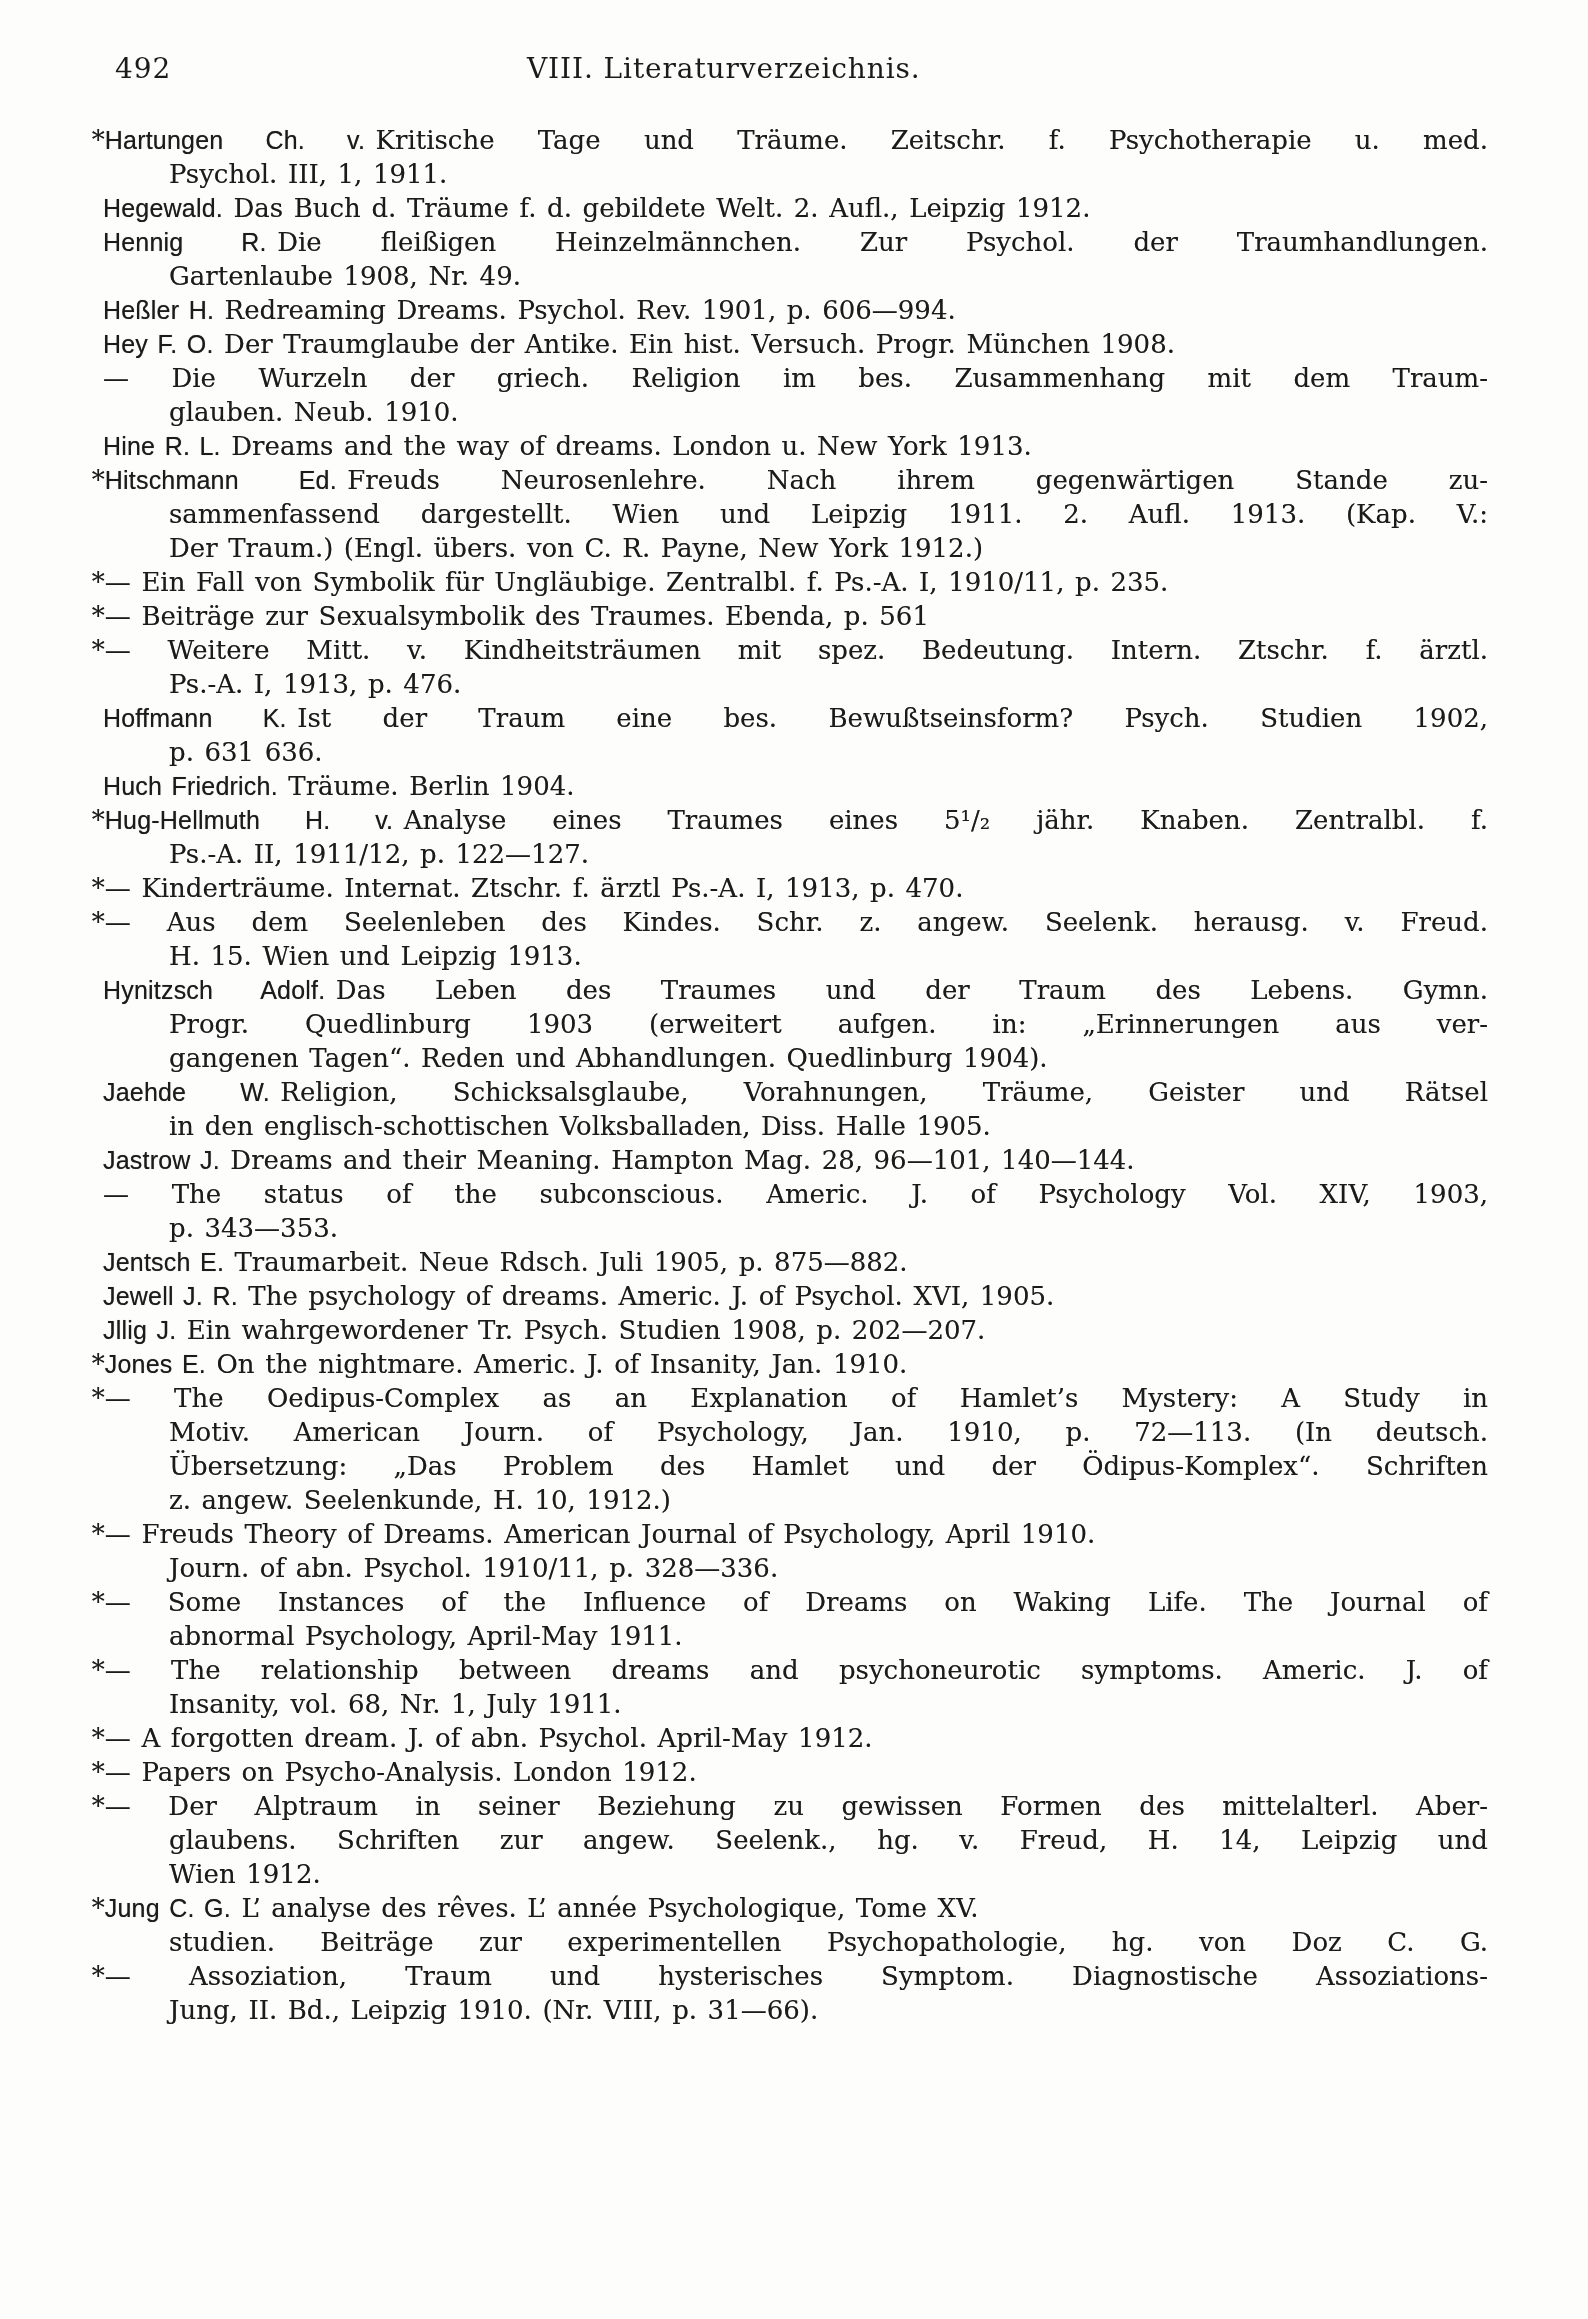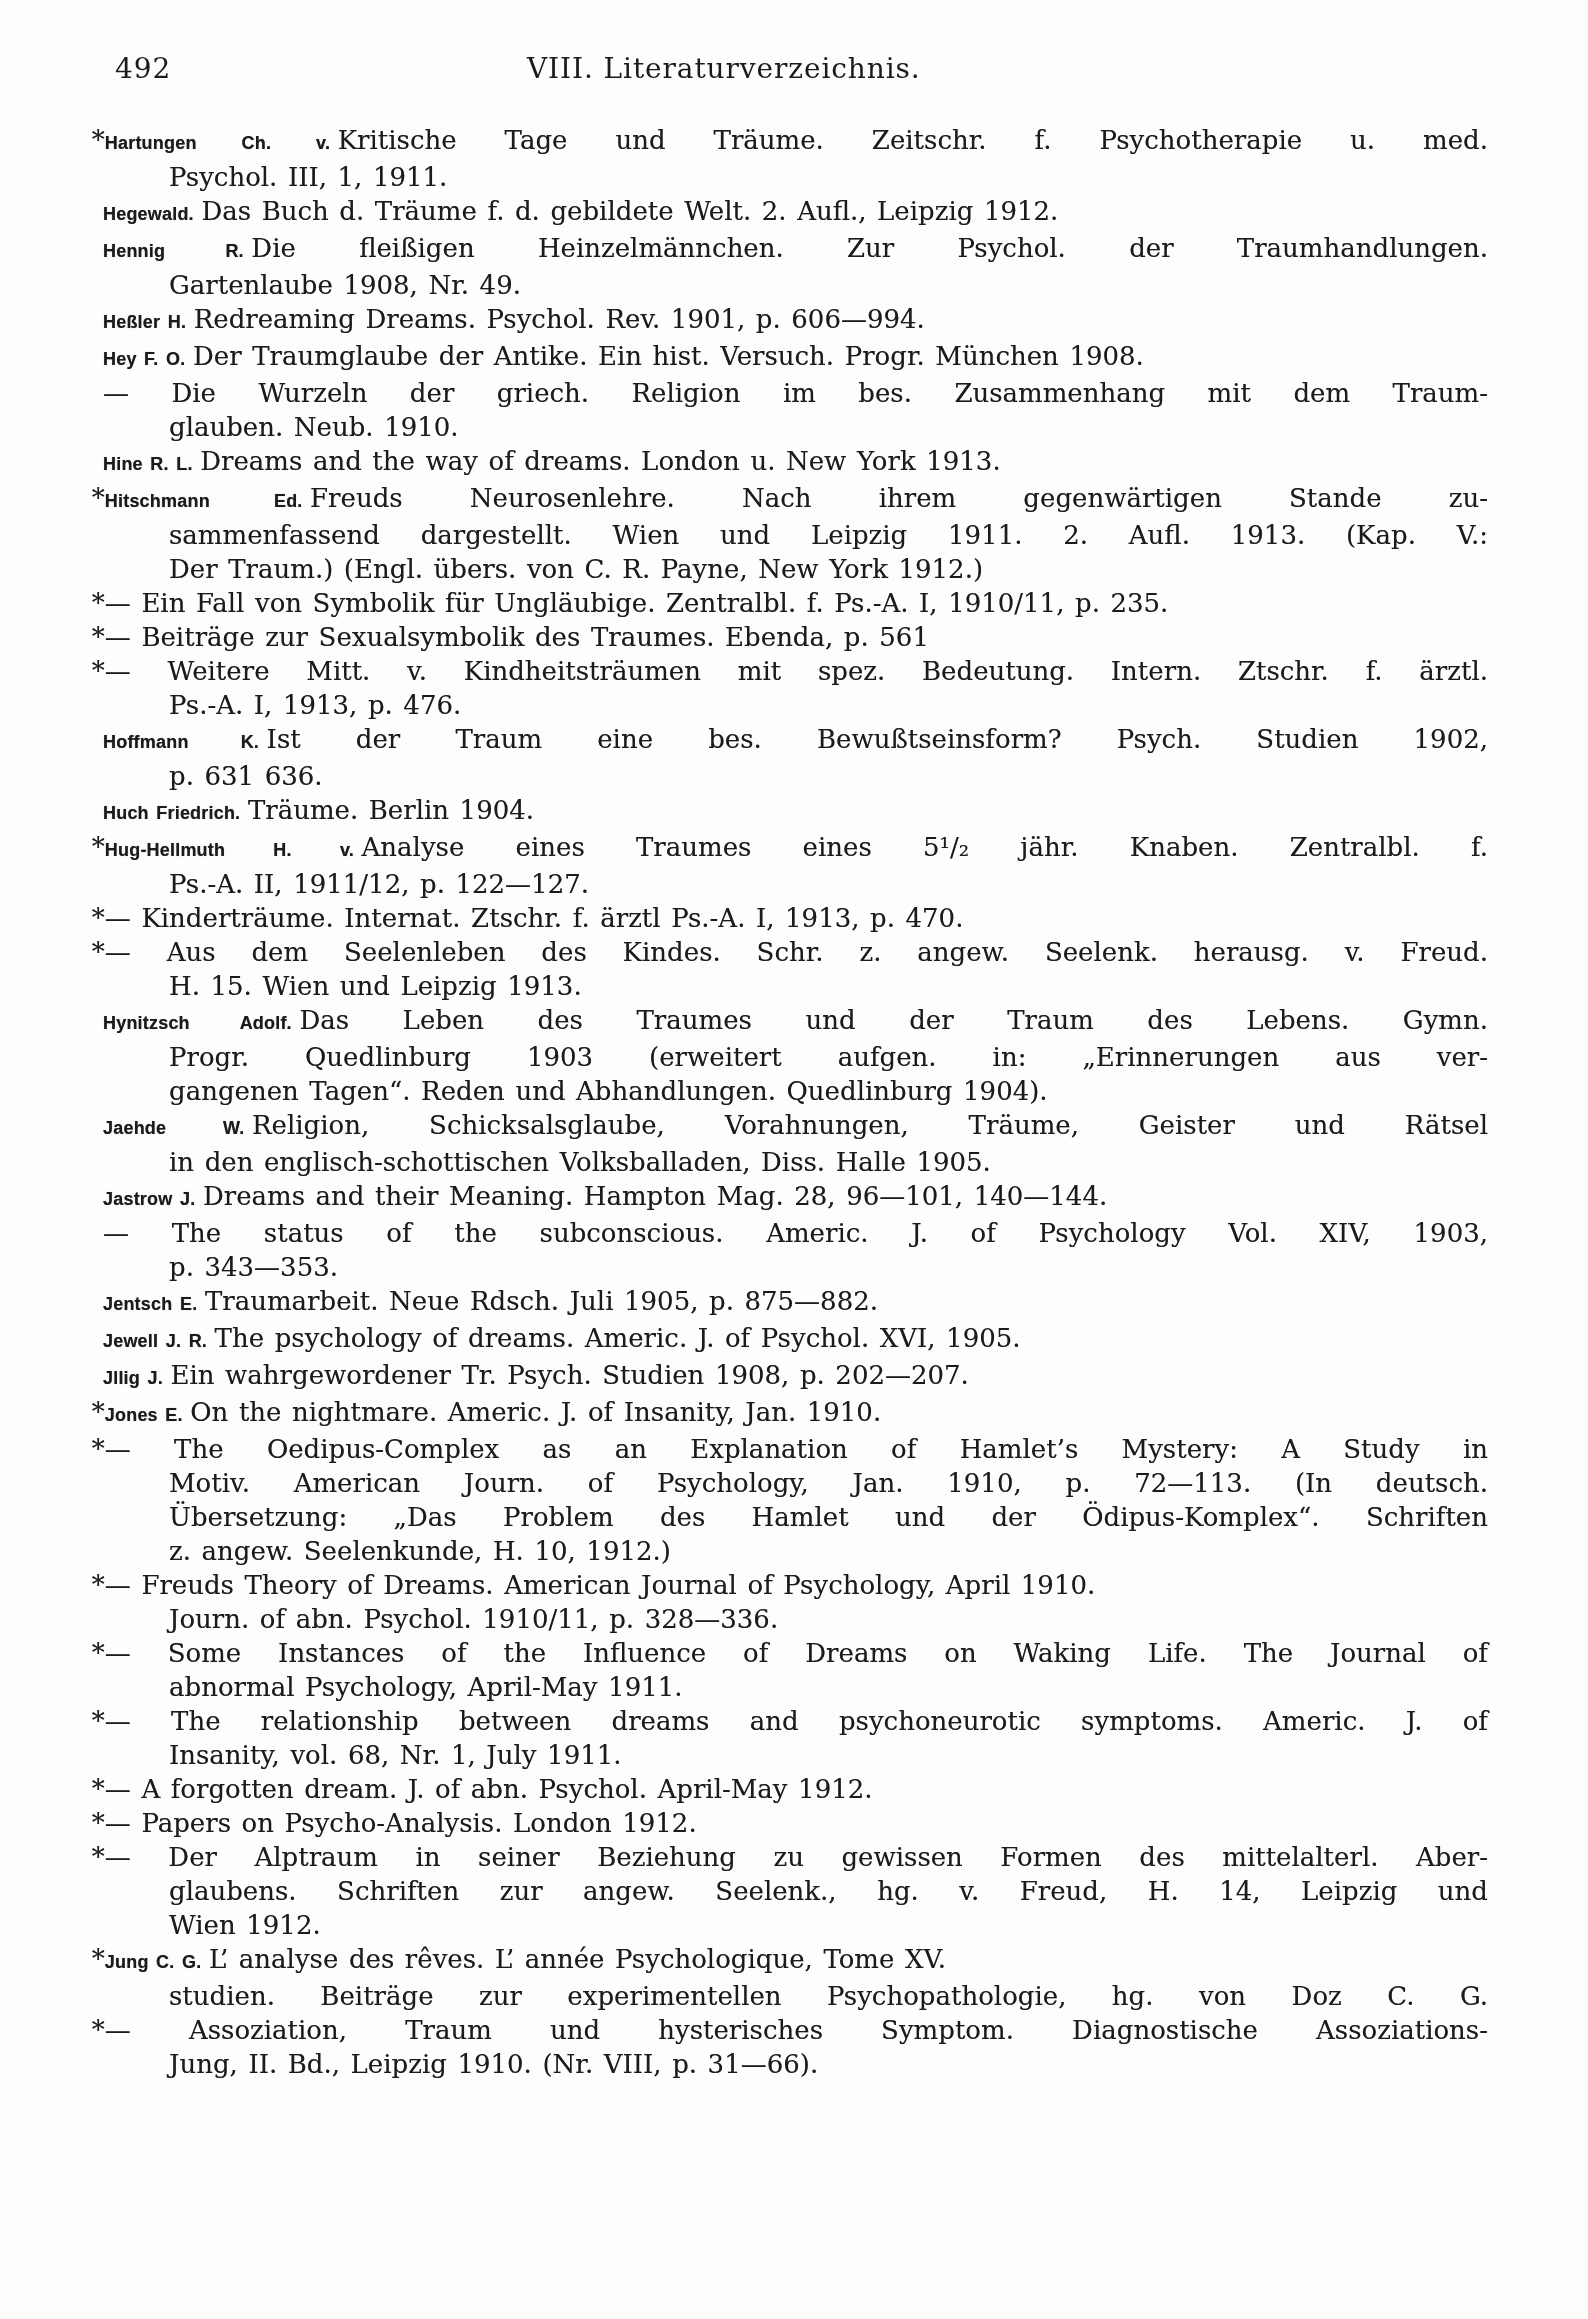--- a/index.html
+++ b/index.html
@@ -51,22 +51,22 @@
   .line.j{
     text-align:justify;
     text-align-last:justify;
   }
   .marker{
     display:inline-block;
     margin-left:-11.2px;
   }
   .author{
     font-family:"Liberation Sans", sans-serif;
-    font-weight:700;
-    font-size:18px;
+    font-weight:400;
+    font-size:25px;
     letter-spacing:0.2px;
     margin-right:0.42em;
     text-shadow:0 0 0.7px rgba(10,10,10,0.6);
   }
 </style>
 </head>
 <body>
 
 <div class="page">
   <div class="header-row">

